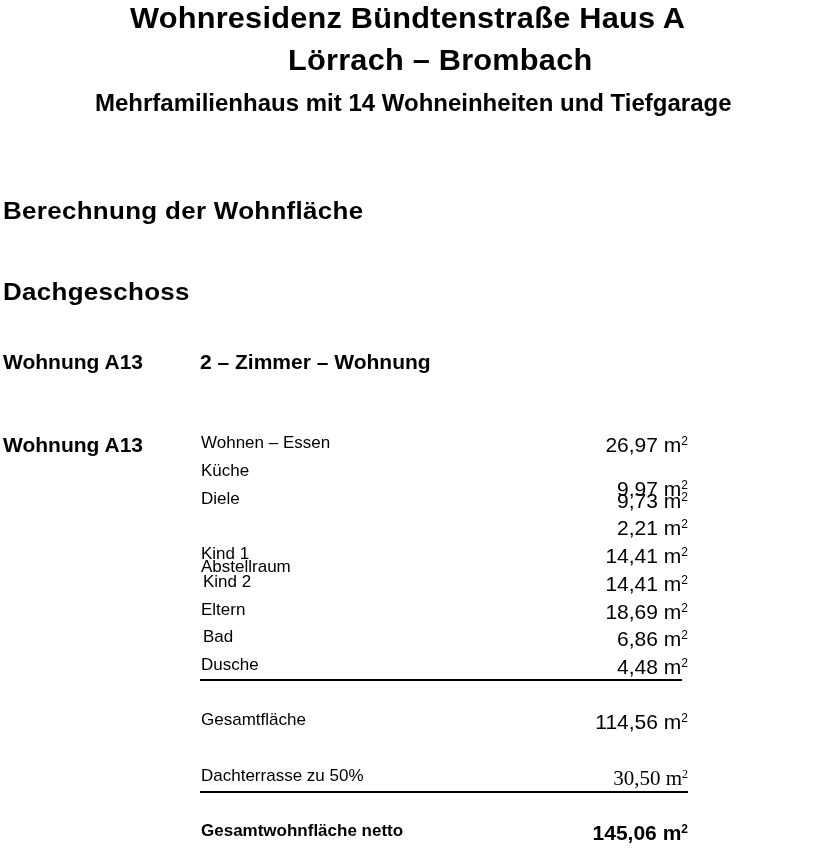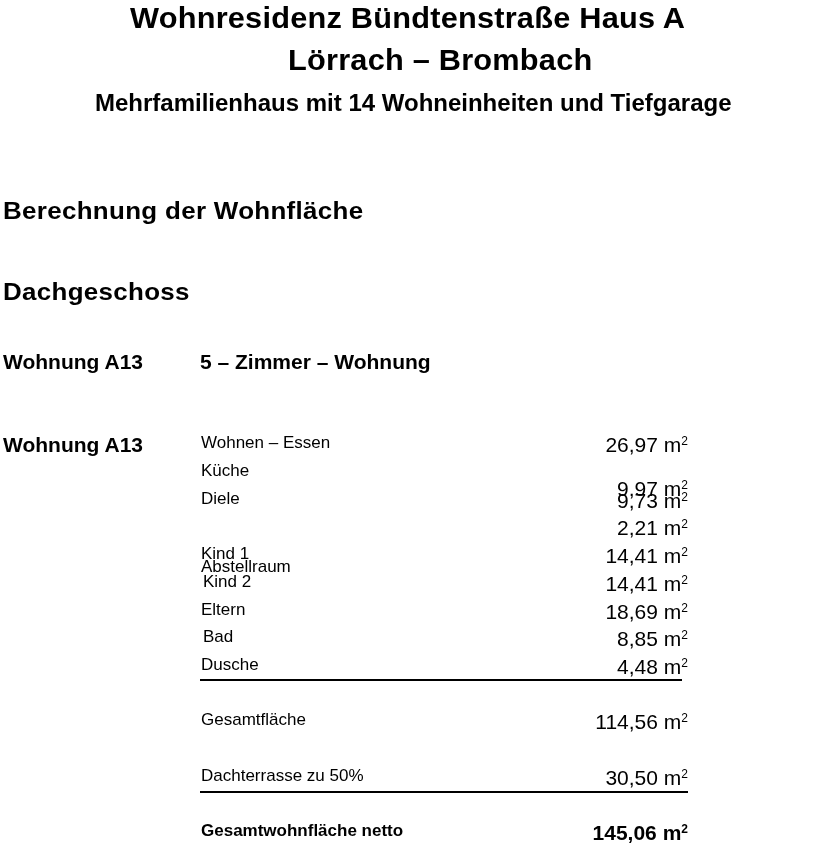--- a/index.html
+++ b/index.html
@@ -28,48 +28,48 @@
 <body>
 
 <div class="abs title" style="left:130px; top:2px;">Wohnresidenz  Bündtenstraße Haus A</div>
 <div class="abs title" style="left:288px; top:44px;">Lörrach – Brombach</div>
 <div class="abs subtitle" style="left:95px; top:89px;">Mehrfamilienhaus mit 14 Wohneinheiten und Tiefgarage</div>
 
 <div class="abs h2" style="left:3px; top:197px;">Berechnung der Wohnfläche</div>
 <div class="abs h2" style="left:3px; top:278px;">Dachgeschoss</div>
 
 <div class="abs label-bold" style="left:3px; top:350px;">Wohnung A13</div>
-<div class="abs label-bold" style="left:200px; top:350px;">5 – Zimmer – Wohnung</div>
+<div class="abs label-bold" style="left:200px; top:350px;">2 – Zimmer – Wohnung</div>
 
 <div class="abs label-bold" style="left:3px; top:433px;">Wohnung A13</div>
 
 <div id="rooms">
     <div class="abs room" style="left: 201px; top: 433px;">Wohnen – Essen</div>
     <div class="abs val" style="left: 488px; top: 433px;"><span>26,97</span> <span>m</span><sup>2</sup></div>
     <div class="abs room" style="left: 201px; top: 461px;">Küche</div>
     <div class="abs val" style="left: 488px; top: 461px; margin-top: 16px;"><span>9,97</span> <span>m</span><sup>2</sup></div>
     <div class="abs room" style="left: 201px; top: 489px;">Diele</div>
     <div class="abs val" style="left: 488px; top: 489px;"><span>9,73</span> <span>m</span><sup>2</sup></div>
     <div class="abs room" style="left: 201px; top: 516px; margin-top: 41px;">Abstellraum</div>
     <div class="abs val" style="left: 488px; top: 516px;"><span>2,21</span> <span>m</span><sup>2</sup></div>
     <div class="abs room" style="left: 201px; top: 544px;">Kind 1</div>
     <div class="abs val" style="left: 488px; top: 544px;"><span>14,41</span> <span>m</span><sup>2</sup></div>
     <div class="abs room" style="left: 203px; top: 572px;">Kind 2</div>
     <div class="abs val" style="left: 488px; top: 572px;"><span>14,41</span> <span>m</span><sup>2</sup></div>
     <div class="abs room" style="left: 201px; top: 600px;">Eltern</div>
     <div class="abs val" style="left: 488px; top: 600px;"><span>18,69</span> <span>m</span><sup>2</sup></div>
     <div class="abs room" style="left: 203px; top: 627px;">Bad</div>
-    <div class="abs val" style="left: 488px; top: 627px;"><span>8,85</span> <span>m</span><sup>2</sup></div>
+    <div class="abs val" style="left: 488px; top: 627px;"><span>6,86</span> <span>m</span><sup>2</sup></div>
     <div class="abs room" style="left: 201px; top: 655px;">Dusche</div>
     <div class="abs val" style="left: 488px; top: 655px;"><span>4,48</span> <span>m</span><sup>2</sup></div>
   </div>
 
 <div class="rule" style="left:200px; top:679px; width:482px;"></div>
 
 <div class="abs room" style="left:201px; top:710px;">Gesamtfläche</div>
 <div class="abs val" style="left:488px; top:710px;"><span>114,56</span> <span>m</span><sup>2</sup></div>
 
 <div class="abs room" style="left:201px; top:766px;">Dachterrasse zu 50%</div>
-<div class="abs val" style="left:488px; top:766px;"><span>30,50</span> <span>m</span><sup>2</sup></div>
+<div class="abs val" style="left:488px; top:766px;font-family:Liberation Serif, serif;"><span>30,50</span> <span>m</span><sup>2</sup></div>
 <div class="rule" style="left:200px; top:791px; width:488px;"></div>
 
 <div class="abs room bold" style="left:201px; top:821px;">Gesamtwohnfläche netto</div>
 <div class="abs val bold" style="left:488px; top:821px;"><span>145,06</span> <span>m</span><sup>2</sup></div>
 
 </body></html>

